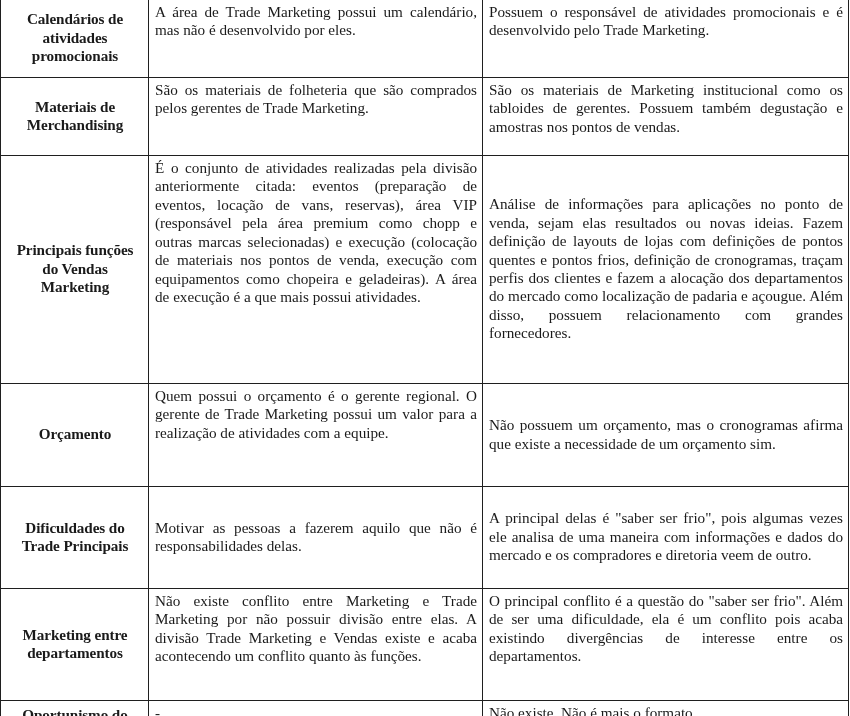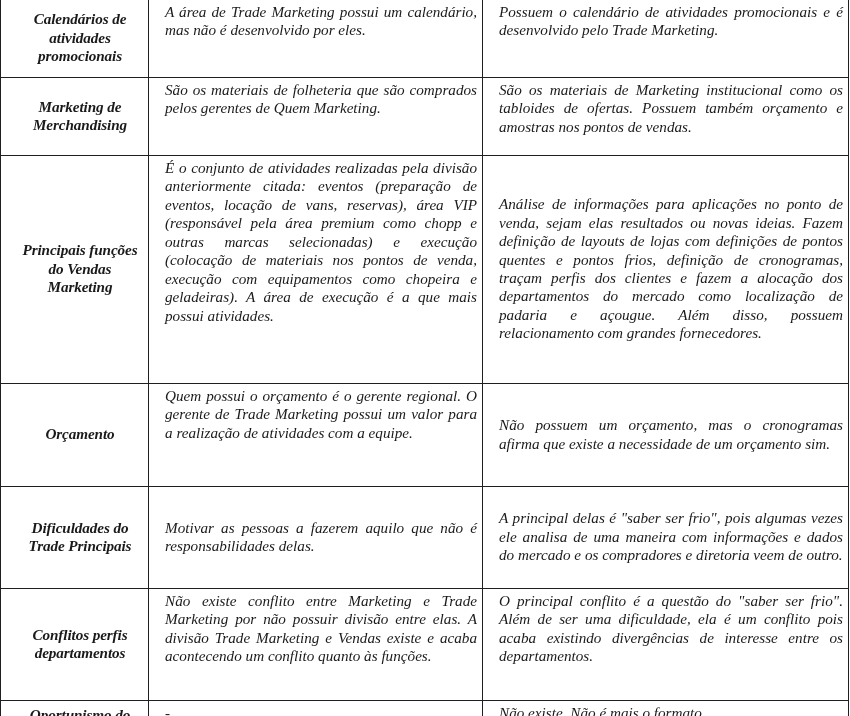--- a/index.html
+++ b/index.html
@@ -31,24 +31,23 @@
     border-top: 0;
   }
 
   table.comparison col.c-topic  { width: 148px; }
   table.comparison col.c-colA   { width: 334px; }
   table.comparison col.c-colB   { width: 366px; }
 
   table.comparison td {
     border: 1px solid #1f1f1f;
     vertical-align: middle;
-    padding: 3px 5px 4px 16px;
+    padding: 3px 5px 4px 6px;
     font-size: 15.2px;
     line-height: 1.215;
-    font-style: italic;
   }
 
   table.comparison tr:first-child td { border-top: 0; }
 
   td.topic {
     font-weight: bold;
     text-align: center;
     padding: 3px 4px;
     line-height: 1.22;
     letter-spacing: -0.1px;
@@ -94,27 +93,27 @@
     <colgroup>
       <col class="c-topic">
       <col class="c-colA">
       <col class="c-colB">
     </colgroup>
     <tbody>
 
       <tr class="r-calendarios">
         <td class="topic">Calendários de atividades promocionais</td>
         <td class="body colA">A área de Trade Marketing possui um calendário, mas não é desenvolvido por eles.</td>
-        <td class="body colB">Possuem o calendário de atividades promocionais e é desenvolvido pelo Trade Marketing.</td>
+        <td class="body colB">Possuem o responsável de atividades promocionais e é desenvolvido pelo Trade Marketing.</td>
       </tr>
 
       <tr class="r-merch">
-        <td class="topic">Marketing de Merchandising</td>
-        <td class="body colA">São os materiais de folheteria que são comprados pelos gerentes de Quem Marketing.</td>
-        <td class="body colB">São os materiais de Marketing institucional como os tabloides de ofertas. Possuem também orçamento e amostras nos pontos de vendas.</td>
+        <td class="topic">Materiais de Merchandising</td>
+        <td class="body colA">São os materiais de folheteria que são comprados pelos gerentes de Trade Marketing.</td>
+        <td class="body colB">São os materiais de Marketing institucional como os tabloides de gerentes. Possuem também degustação e amostras nos pontos de vendas.</td>
       </tr>
 
       <tr class="r-funcoes">
         <td class="topic">Principais funções do Vendas Marketing</td>
         <td class="body colA">É o conjunto de atividades realizadas pela divisão anteriormente citada: eventos (preparação de eventos, locação de vans, reservas), área VIP (responsável pela área premium como chopp e outras marcas selecionadas) e execução (colocação de materiais nos pontos de venda, execução com equipamentos como chopeira e geladeiras). A área de execução é a que mais possui atividades.</td>
         <td class="body colB">Análise de informações para aplicações no ponto de venda, sejam elas resultados ou novas ideias. Fazem definição de layouts de lojas com definições de pontos quentes e pontos frios, definição de cronogramas, traçam perfis dos clientes e fazem a alocação dos departamentos do mercado como localização de padaria e açougue. Além disso, possuem relacionamento com grandes fornecedores.</td>
       </tr>
 
       <tr class="r-orcamento">
         <td class="topic">Orçamento</td>
@@ -122,21 +121,21 @@
         <td class="body colB">Não possuem um orçamento, mas o cronogramas afirma que existe a necessidade de um orçamento sim.</td>
       </tr>
 
       <tr class="r-dificuldades">
         <td class="topic">Dificuldades do Trade Principais</td>
         <td class="body colA">Motivar as pessoas a fazerem aquilo que não é responsabilidades delas.</td>
         <td class="body colB">A principal delas é "saber ser frio", pois algumas vezes ele analisa de uma maneira com informações e dados do mercado e os compradores e diretoria veem de outro.</td>
       </tr>
 
       <tr class="r-conflitos">
-        <td class="topic">Conflitos perfis departamentos</td>
+        <td class="topic">Marketing entre departamentos</td>
         <td class="body colA">Não existe conflito entre Marketing e Trade Marketing por não possuir divisão entre elas. A divisão Trade Marketing e Vendas existe e acaba acontecendo um conflito quanto às funções.</td>
         <td class="body colB">O principal conflito é a questão do "saber ser frio". Além de ser uma dificuldade, ela é um conflito pois acaba existindo divergências de interesse entre os departamentos.</td>
       </tr>
 
       <tr class="r-oportunismo">
         <td class="topic">Oportunismo do fornecedor</td>
         <td class="body colA short">-</td>
         <td class="body colB short">Não existe. Não é mais o formato</td>
       </tr>
 

